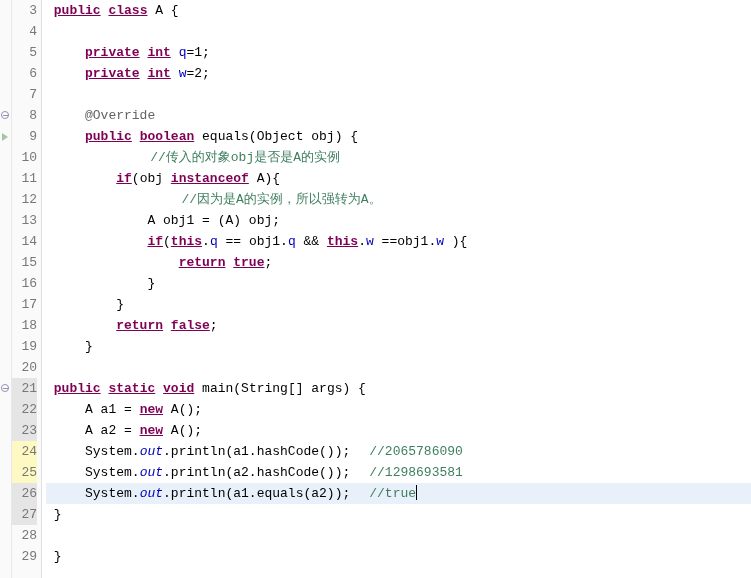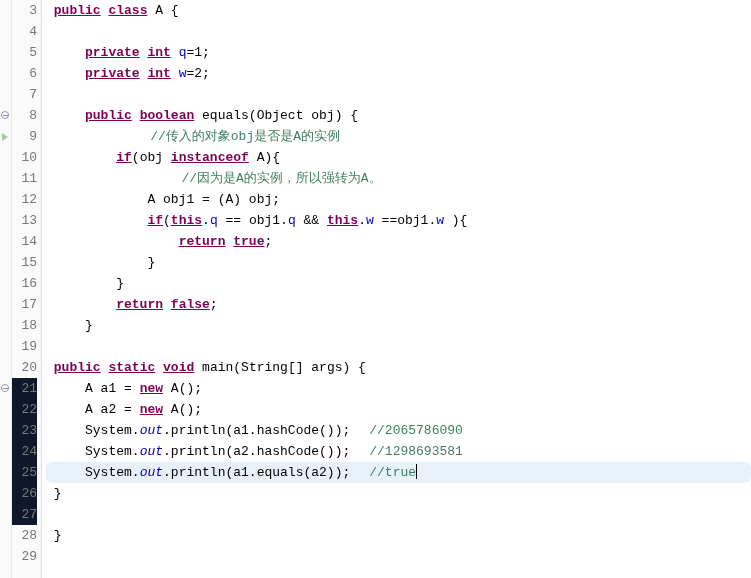--- a/index.html
+++ b/index.html
@@ -72,23 +72,23 @@
     }
     .code-area {
       flex: 1;
       padding-left: 4px;
     }
     .code-line {
       height: 21px;
       line-height: 21px;
       white-space: pre;
     }
-    .hl-blue { background: #0f172a; }
-    .hl-pink-gutter { background: #0f172a; }
-    .hl-current { background: #e8f0fa; border-radius: 6px; }
+    .hl-blue { background: #e5e5e5; }
+    .hl-pink-gutter { background: #fef9c3; }
+    .hl-current { background: #e8f0fa; }
     .kw { color: #7f0055; font-weight: bold; text-decoration: underline; }
     .comment { color: #3f7f5f; margin-left: 34px; }
     .comment-num { color: #3f7f5f; margin-left: 19px; }
     .ann { color: #646464; }
     .field-ref { color: #0000c0; }
     .static-ref { color: #0000c0; font-style: italic; }
     .cursor {
       display: inline-block;
       width: 1px;
       height: 15px;
@@ -164,20 +164,21 @@
       <div class="gutter-line hl-blue">27</div>
       <div class="gutter-line">28</div>
       <div class="gutter-line">29</div>
     </div>
   <div class="code-area" id="code">
       <div class="code-line"><span> </span><span class="kw">public</span><span> </span><span class="kw">class</span><span> A {</span></div>
       <div class="code-line"></div>
       <div class="code-line"><span>     </span><span class="kw">private</span><span> </span><span class="kw">int</span><span> </span><span class="field-ref">q</span><span>=1;</span></div>
       <div class="code-line"><span>     </span><span class="kw">private</span><span> </span><span class="kw">int</span><span> </span><span class="field-ref">w</span><span>=2;</span></div>
       <div class="code-line"></div>
+      <div class="code-line"><span>     </span><span class="ann">@Override</span></div>
       <div class="code-line"><span>     </span><span class="kw">public</span><span> </span><span class="kw">boolean</span><span> equals(Object obj) {</span></div>
       <div class="code-line"><span>         </span><span class="comment">//传入的对象obj是否是A的实例</span></div>
       <div class="code-line"><span>         </span><span class="kw">if</span><span>(obj </span><span class="kw">instanceof</span><span> A){</span></div>
       <div class="code-line"><span>             </span><span class="comment">//因为是A的实例，所以强转为A。</span></div>
       <div class="code-line"><span>             A obj1 = (A) obj;</span></div>
       <div class="code-line"><span>             </span><span class="kw">if</span><span>(</span><span class="kw">this</span><span>.</span><span class="field-ref">q</span><span> == obj1.</span><span class="field-ref">q</span><span> &amp;&amp; </span><span class="kw">this</span><span>.</span><span class="field-ref">w</span><span> ==obj1.</span><span class="field-ref">w</span><span> ){</span></div>
       <div class="code-line"><span>                 </span><span class="kw">return</span><span> </span><span class="kw">true</span><span>;</span></div>
       <div class="code-line"><span>             }</span></div>
       <div class="code-line"><span>         }</span></div>
       <div class="code-line"><span>         </span><span class="kw">return</span><span> </span><span class="kw">false</span><span>;</span></div>

